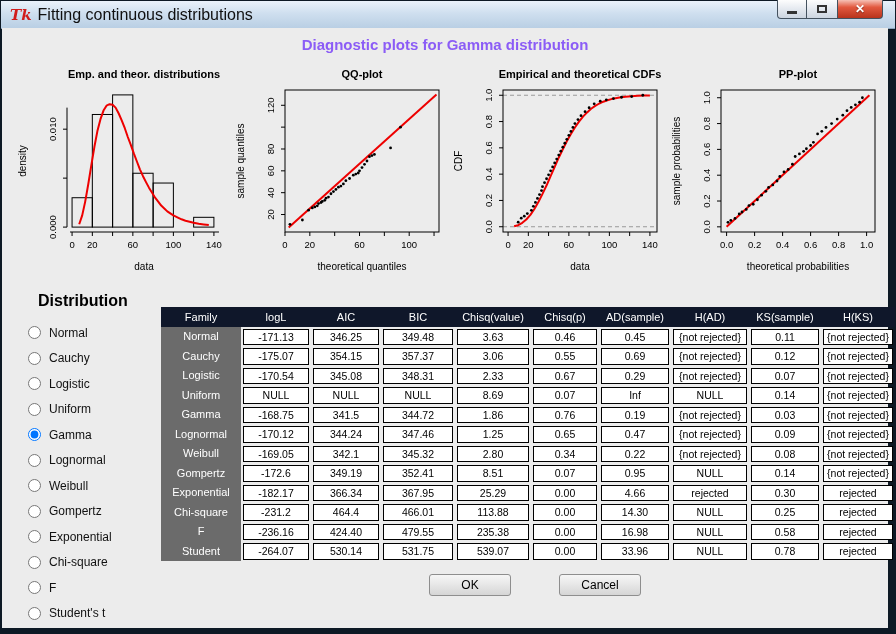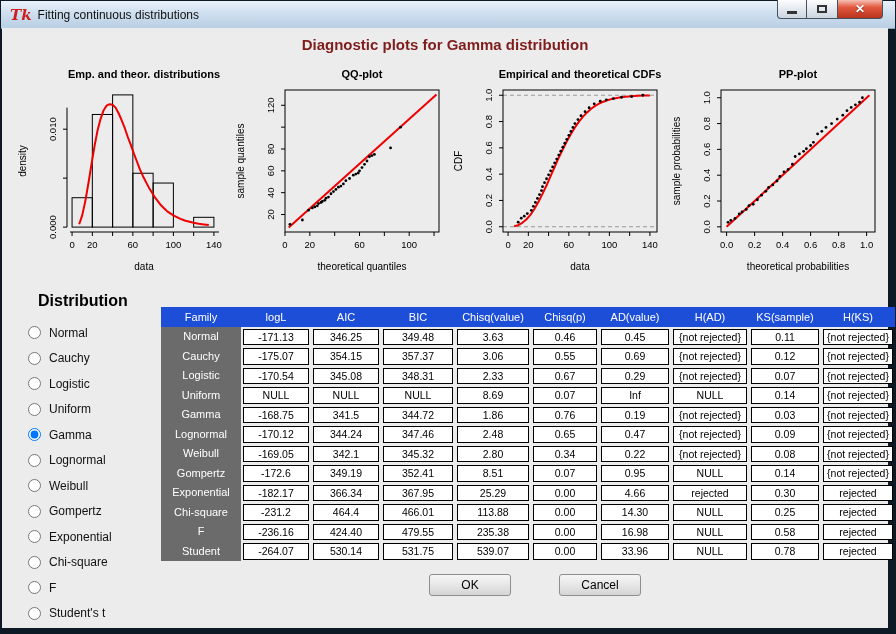--- a/index.html
+++ b/index.html
@@ -5,50 +5,50 @@
   html,body{margin:0;padding:0;background:#555;}
   *{box-sizing:border-box;}
   .screen{position:relative;width:896px;height:634px;background:#0d1925;
     font-family:"Liberation Sans",sans-serif;overflow:hidden;}
   
   .titlebar{position:absolute;left:1px;top:1px;right:1px;height:28px;
     background:linear-gradient(#eaf2fb,#cfdfef 45%,#b9cfe4);
     border-bottom:1px solid #8aa3bd;display:flex;align-items:center;}
   .app-icon{font-family:"DejaVu Serif",serif;font-style:italic;font-weight:bold;
     color:#d11c1c;font-size:15px;margin:0 6px 0 9px;line-height:26px;}
-  .win-title{font-size:12px;color:#101010;line-height:26px;}
+  .win-title{font-size:16px;color:#101010;line-height:26px;}
   .caption-group{position:absolute;right:13px;top:0;display:flex;}
   .cap-btn{height:19px;border:1px solid #44525f;border-top:none;
     background:linear-gradient(#fdfdfd,#e7ebf1 45%,#ccd5e0);
     display:flex;align-items:center;justify-content:center;cursor:default;}
   .cap-min{width:30px;border-radius:0 0 0 4px;}
   .cap-max{width:30px;border-left:none;border-right:none;}
   .cap-close{width:46px;border-radius:0 0 4px 0;
     background:linear-gradient(#f6c1b5,#e2593f 40%,#b8331c);}
   .glyph-min{width:10px;height:3px;background:#333;margin-top:6px;}
   .glyph-max{width:10px;height:8px;border:2px solid #333;}
   .glyph-close{color:#fff;font-size:12px;font-weight:bold;line-height:17px;
     text-shadow:0 1px 1px #7c1f10;}
   .content{position:absolute;left:2px;right:8px;top:28px;bottom:6px;background:#ececec;}
   
   .main-title{position:absolute;top:8px;left:0;width:100%;text-align:center;
-    font-size:15px;font-weight:bold;color:#7f1d1d;}
+    font-size:15px;font-weight:bold;color:#8b5cf6;}
   
   .plot{position:absolute;top:32px;}
   svg text{font-family:"Liberation Sans",sans-serif;fill:#000;}
   
   .dist-heading{position:absolute;left:36px;top:264px;font-size:16px;font-weight:bold;}
   .dist-list{position:absolute;left:26px;top:292px;display:flex;flex-direction:column;}
   .radio-item{display:flex;align-items:center;height:25.5px;font-size:12px;color:#111;cursor:default;}
   .radio-item input{margin:0 8px 0 0;width:13px;height:13px;}
   
   .fit-table{position:absolute;left:159px;top:279px;display:grid;
     grid-template-columns:80px 70px 70px 74px 76px 68px 72px 78px 72px 74px;
     grid-template-rows:20px;grid-auto-rows:19.5px;}
-  .th{background:#1d4ed8;color:#fff;font-size:11px;text-align:center;line-height:20px;
+  .th{background:#0f172a;color:#fff;font-size:11px;text-align:center;line-height:20px;
     white-space:nowrap;overflow:hidden;}
   .fam{background:#6b6b6b;color:#fff;font-size:11px;text-align:center;line-height:19.5px;
     white-space:nowrap;overflow:hidden;}
   .cellwrap{padding:1.5px 2px;}
   .cell{background:#fff;border:1px solid #000;height:16.5px;display:flex;
     align-items:center;justify-content:center;font-size:10.5px;color:#000;
     white-space:nowrap;overflow:hidden;}
   
   .dlg-btn{position:absolute;top:546px;width:82px;height:22px;
     background:linear-gradient(#f6f6f6,#e7e7e7 48%,#d5d5d5);
@@ -374,21 +374,21 @@
         </label>
       </div>
 
     <div class="fit-table">
         <div class="th">Family</div>
         <div class="th">logL</div>
         <div class="th">AIC</div>
         <div class="th">BIC</div>
         <div class="th">Chisq(value)</div>
         <div class="th">Chisq(p)</div>
-        <div class="th">AD(value)</div>
+        <div class="th">AD(sample)</div>
         <div class="th">H(AD)</div>
         <div class="th">KS(sample)</div>
         <div class="th">H(KS)</div>
         <div class="fam">Normal</div>
         <div class="cellwrap">
           <div class="cell">-171.13</div>
         </div>
         <div class="cellwrap">
           <div class="cell">346.25</div>
         </div>
@@ -529,21 +529,21 @@
         <div class="cellwrap">
           <div class="cell">-170.12</div>
         </div>
         <div class="cellwrap">
           <div class="cell">344.24</div>
         </div>
         <div class="cellwrap">
           <div class="cell">347.46</div>
         </div>
         <div class="cellwrap">
-          <div class="cell">2.48</div>
+          <div class="cell">1.25</div>
         </div>
         <div class="cellwrap">
           <div class="cell">0.65</div>
         </div>
         <div class="cellwrap">
           <div class="cell">0.47</div>
         </div>
         <div class="cellwrap">
           <div class="cell">{not rejected}</div>
         </div>

